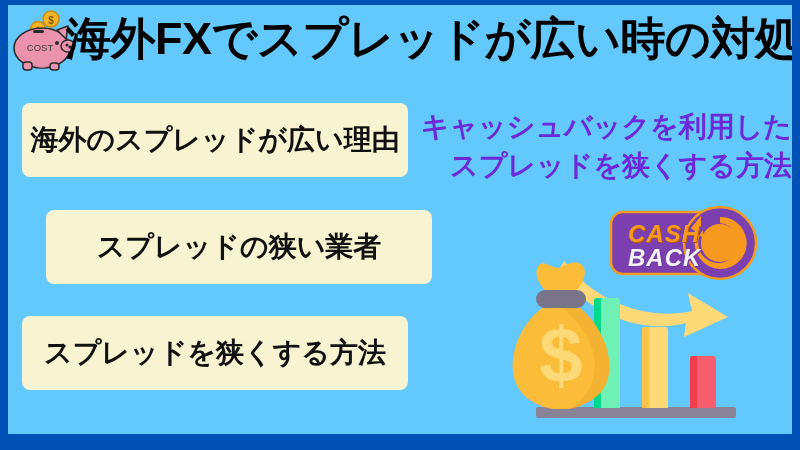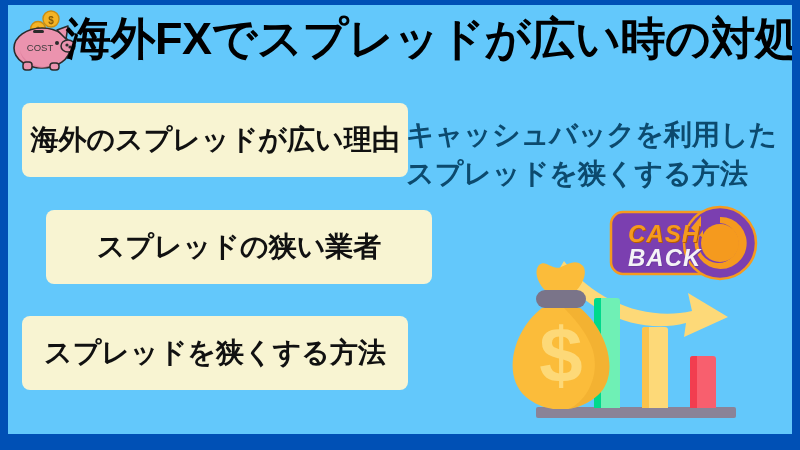--- a/index.html
+++ b/index.html
@@ -78,27 +78,26 @@
   #topic-box-0 { top: 98px; }
   #topic-box-1 { top: 205px; margin-left: 24px; }
   #topic-box-2 { top: 311px; }
 
   
   #right-headline {
     position: absolute;
     left: 398px;
     top: 102px;
     width: 386px;
-    text-align: left;
-    color: #0c4a6e;
+    text-align: right;
+    color: #6d28d9;
     font-size: 28px;
     font-weight: bold;
     line-height: 39px;
     letter-spacing: 0px;
-    margin-top: 8px;
   }
   #right-headline .line { display: block; white-space: nowrap; }
 
   
   #illustration {
     position: absolute;
     left: 490px;
     top: 190px;
     width: 294px;
     height: 239px;

